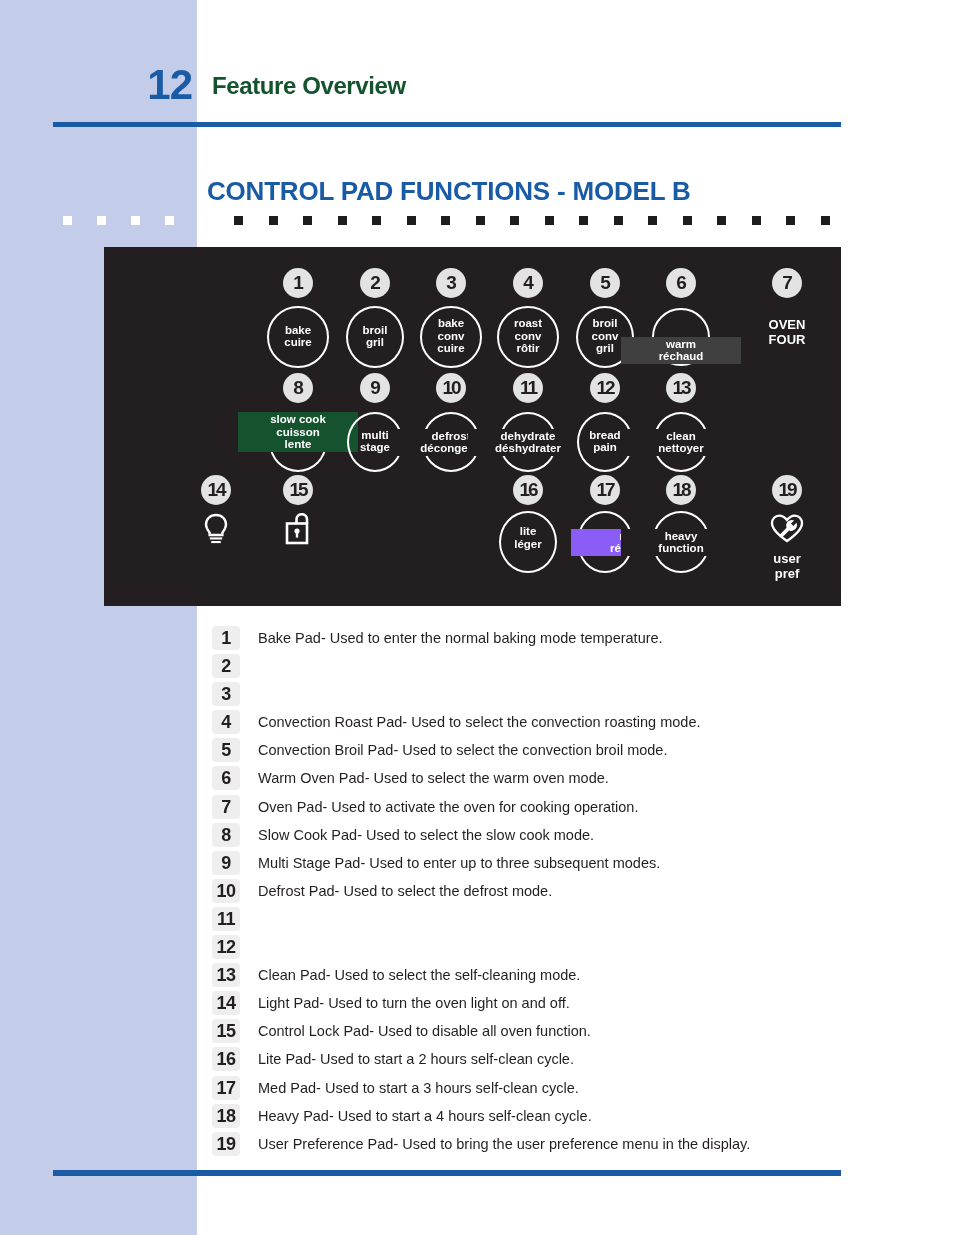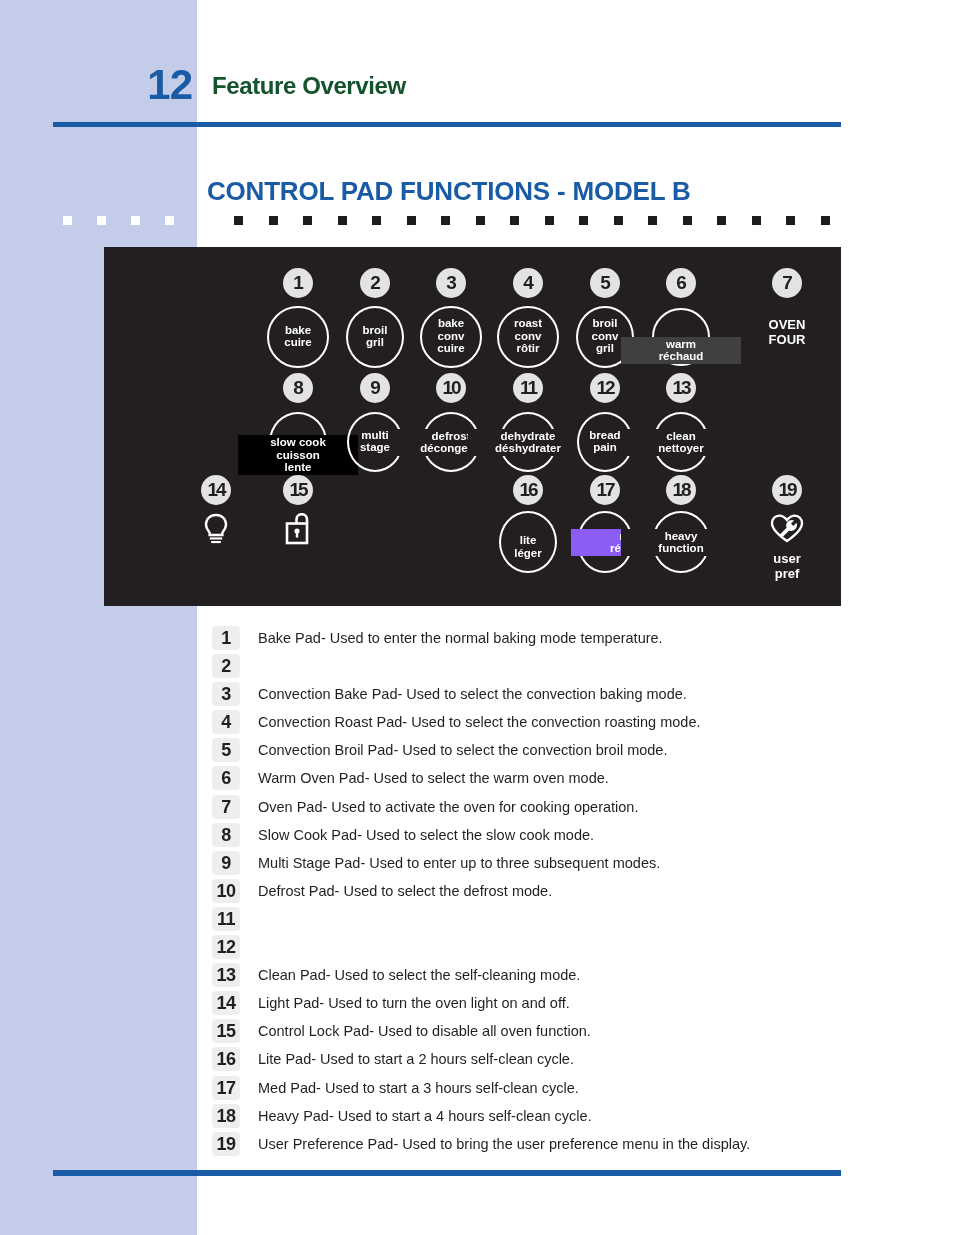--- a/index.html
+++ b/index.html
@@ -284,21 +284,21 @@
     <div class="pad" style="left: 0px; top: 0px;">
       <div class="pad-num" style="left: 668px; top: 21px;">7</div>
       <div class="plain-label" style="left: 623px; top: 70px; width: 120px;">
         <div>OVEN</div>
         <div>FOUR</div>
       </div>
     </div>
     <div class="pad" style="left: 0px; top: 0px;">
       <div class="pad-num" style="left: 179px; top: 126px;">8</div>
       <div class="pad-circle" style="left: 165px; top: 165px; width: 58px; height: 60px;"></div>
-      <div class="pad-label" style="position: absolute; left: 134px; top: 188px; width: 120px; background: #000000; padding: 1px 0px;">
+      <div class="pad-label" style="position: absolute; left: 134px; top: 165px; width: 120px; background: #14532d; padding: 1px 0px;">
         <div>slow cook</div>
         <div>cuisson</div>
         <div>lente</div>
       </div>
     </div>
     <div class="pad" style="left: 0px; top: 0px;">
       <div class="pad-num" style="left: 256px; top: 126px;">9</div>
       <div class="pad-circle" style="left: 243px; top: 165px; width: 56px; height: 60px;"></div>
       <div class="pad-label" style="position: absolute; left: 211px; top: 181.5px; width: 120px;">
         <div>multi</div>
@@ -350,21 +350,21 @@
       <div class="icon-box" style="left: 177px; top: 266px; width: 34px; text-align: center;"><svg width="28" height="32" viewBox="0 0 28 32">
           <path d="M12.5 10.5 L12.5 6.5 A5.2 5.2 0 0 1 23 6.5 L23 10.5" fill="none" stroke="#fff" stroke-width="2.6"></path>
           <rect x="3" y="10.5" width="20" height="19.5" fill="none" stroke="#fff" stroke-width="2.6"></rect>
           <circle cx="13" cy="18" r="2.6" fill="#fff"></circle>
           <rect x="11.8" y="18" width="2.4" height="6.6" fill="#fff"></rect>
         </svg></div>
     </div>
     <div class="pad" style="left: 0px; top: 0px;">
       <div class="pad-num wide" style="left: 409px; top: 228px;">16</div>
       <div class="pad-circle" style="left: 395px; top: 264px; width: 58px; height: 62px;"></div>
-      <div class="pad-label" style="position: absolute; left: 364px; top: 287px; width: 120px;">
+      <div class="pad-label" style="position: absolute; left: 364px; top: 278px; width: 120px;">
         <div>lite</div>
         <div>léger</div>
       </div>
     </div>
     <div class="pad" style="left: 0px; top: 0px;">
       <div class="pad-num wide" style="left: 486px; top: 228px;">17</div>
       <div class="pad-circle" style="left: 473px; top: 264px; width: 56px; height: 62px;"></div>
       <div class="pad-label" style="position: absolute; left: 467px; top: 281.5px; width: 120px; background: #8b5cf6; padding: 1px 0px;">
         <div>med</div>
         <div>régulier</div>
@@ -394,21 +394,20 @@
 <div id="desc-list">
     <div class="desc-row">
       <div class="desc-num">1</div>
       <div class="desc-text"><b>Bake Pad</b><span>- Used to enter the normal baking mode temperature.</span></div>
     </div>
     <div class="desc-row">
       <div class="desc-num">2</div>
     </div>
     <div class="desc-row">
       <div class="desc-num">3</div>
-      <div class="desc-text"><b>Convection Bake Pad</b><span>- Used to select the convection baking mode.</span></div>
     </div>
     <div class="desc-row">
       <div class="desc-num">4</div>
       <div class="desc-text"><b>Convection Roast Pad</b><span>- Used to select the convection roasting mode.</span></div>
     </div>
     <div class="desc-row">
       <div class="desc-num">5</div>
       <div class="desc-text"><b>Convection Broil Pad</b><span>- Used to select the convection broil mode.</span></div>
     </div>
     <div class="desc-row">

